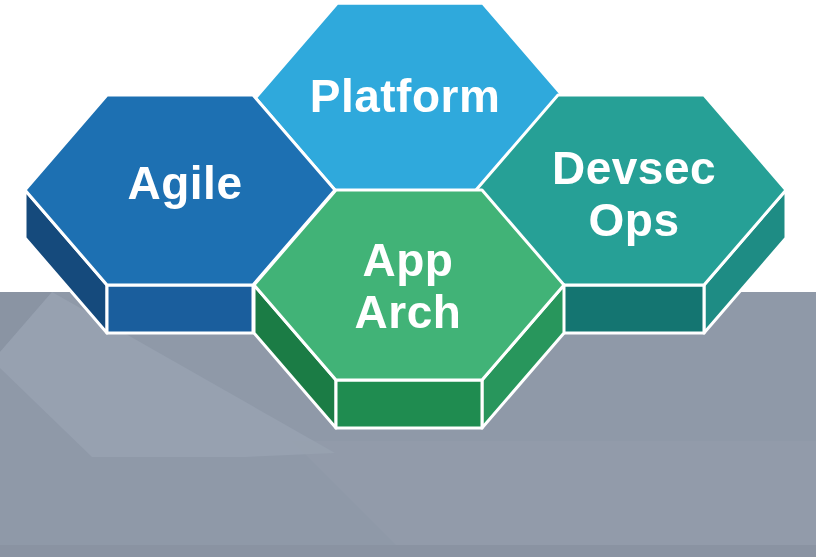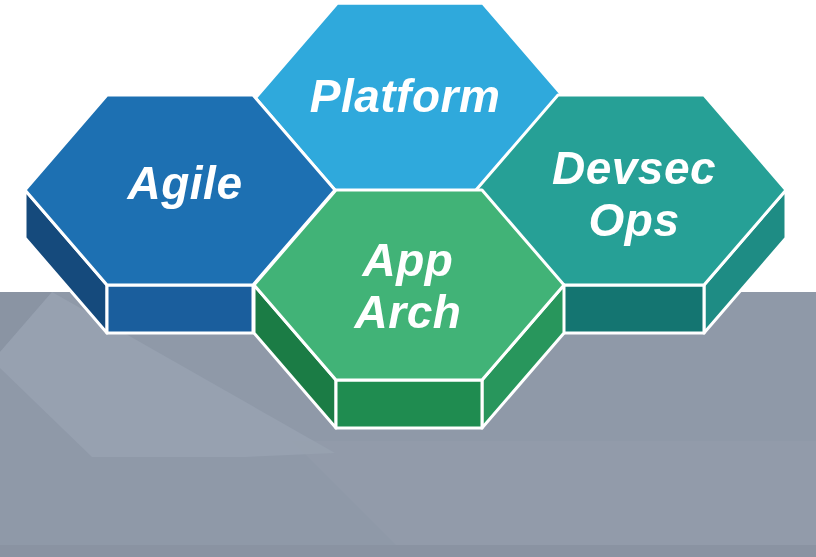--- a/index.html
+++ b/index.html
@@ -8,21 +8,20 @@
     background: #ffffff;
     width: 816px;
     height: 557px;
     overflow: hidden;
     font-family: "Liberation Sans", sans-serif;
   }
   .stage {
     position: relative;
     width: 760px;
     height: 557px;
-    font-style: italic;
   }
   svg {
     display: block;
   }
   text.hex-label {
     font-family: "Liberation Sans", "DejaVu Sans", sans-serif;
     font-weight: bold;
     font-size: 46px;
     letter-spacing: 0.5px;
     text-anchor: middle;

